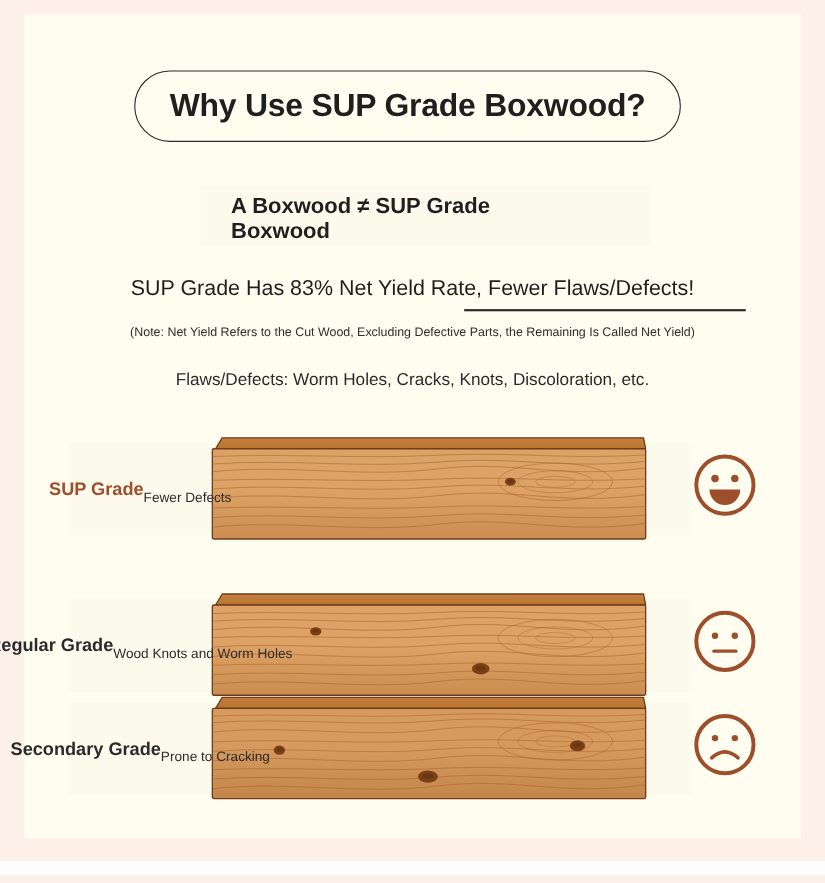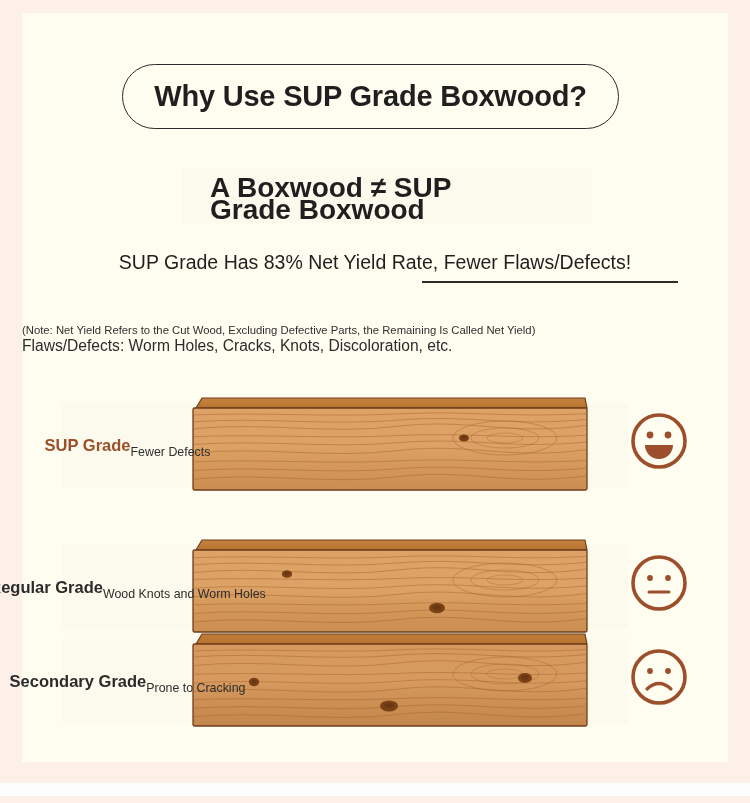--- a/index.html
+++ b/index.html
@@ -79,21 +79,21 @@
     top: 155px;
     width: 410px;
     height: 55px;
     background: #fcfaec;
   }
   #subtitle-text {
     position: absolute;
     left: 188px;
     top: 164px;
     width: 300px;
-    font-size: 28px;
+    font-size: 20px;
     font-weight: bold;
     color: #1f1f1f;
     line-height: 22px;
   }
 
   
   #headline {
     position: absolute;
     left: 0;
     top: 238px;
@@ -112,32 +112,33 @@
     height: 1.5px;
     background: #2c2c2c;
   }
 
   
   #note {
     position: absolute;
     left: 0;
     top: 283px;
     width: 706px;
+    text-align: center;
     font-size: 11.3px;
     color: #2f2f2f;
     white-space: nowrap;
-    margin-top: 28px;
   }
 
   
   #flaws {
     position: absolute;
     left: 0;
     top: 324px;
     width: 706px;
+    text-align: center;
     font-size: 15.6px;
     color: #2b2b2b;
     white-space: nowrap;
   }
 
   
   .grade-row {
     position: absolute;
     left: 0;
     width: 706px;

